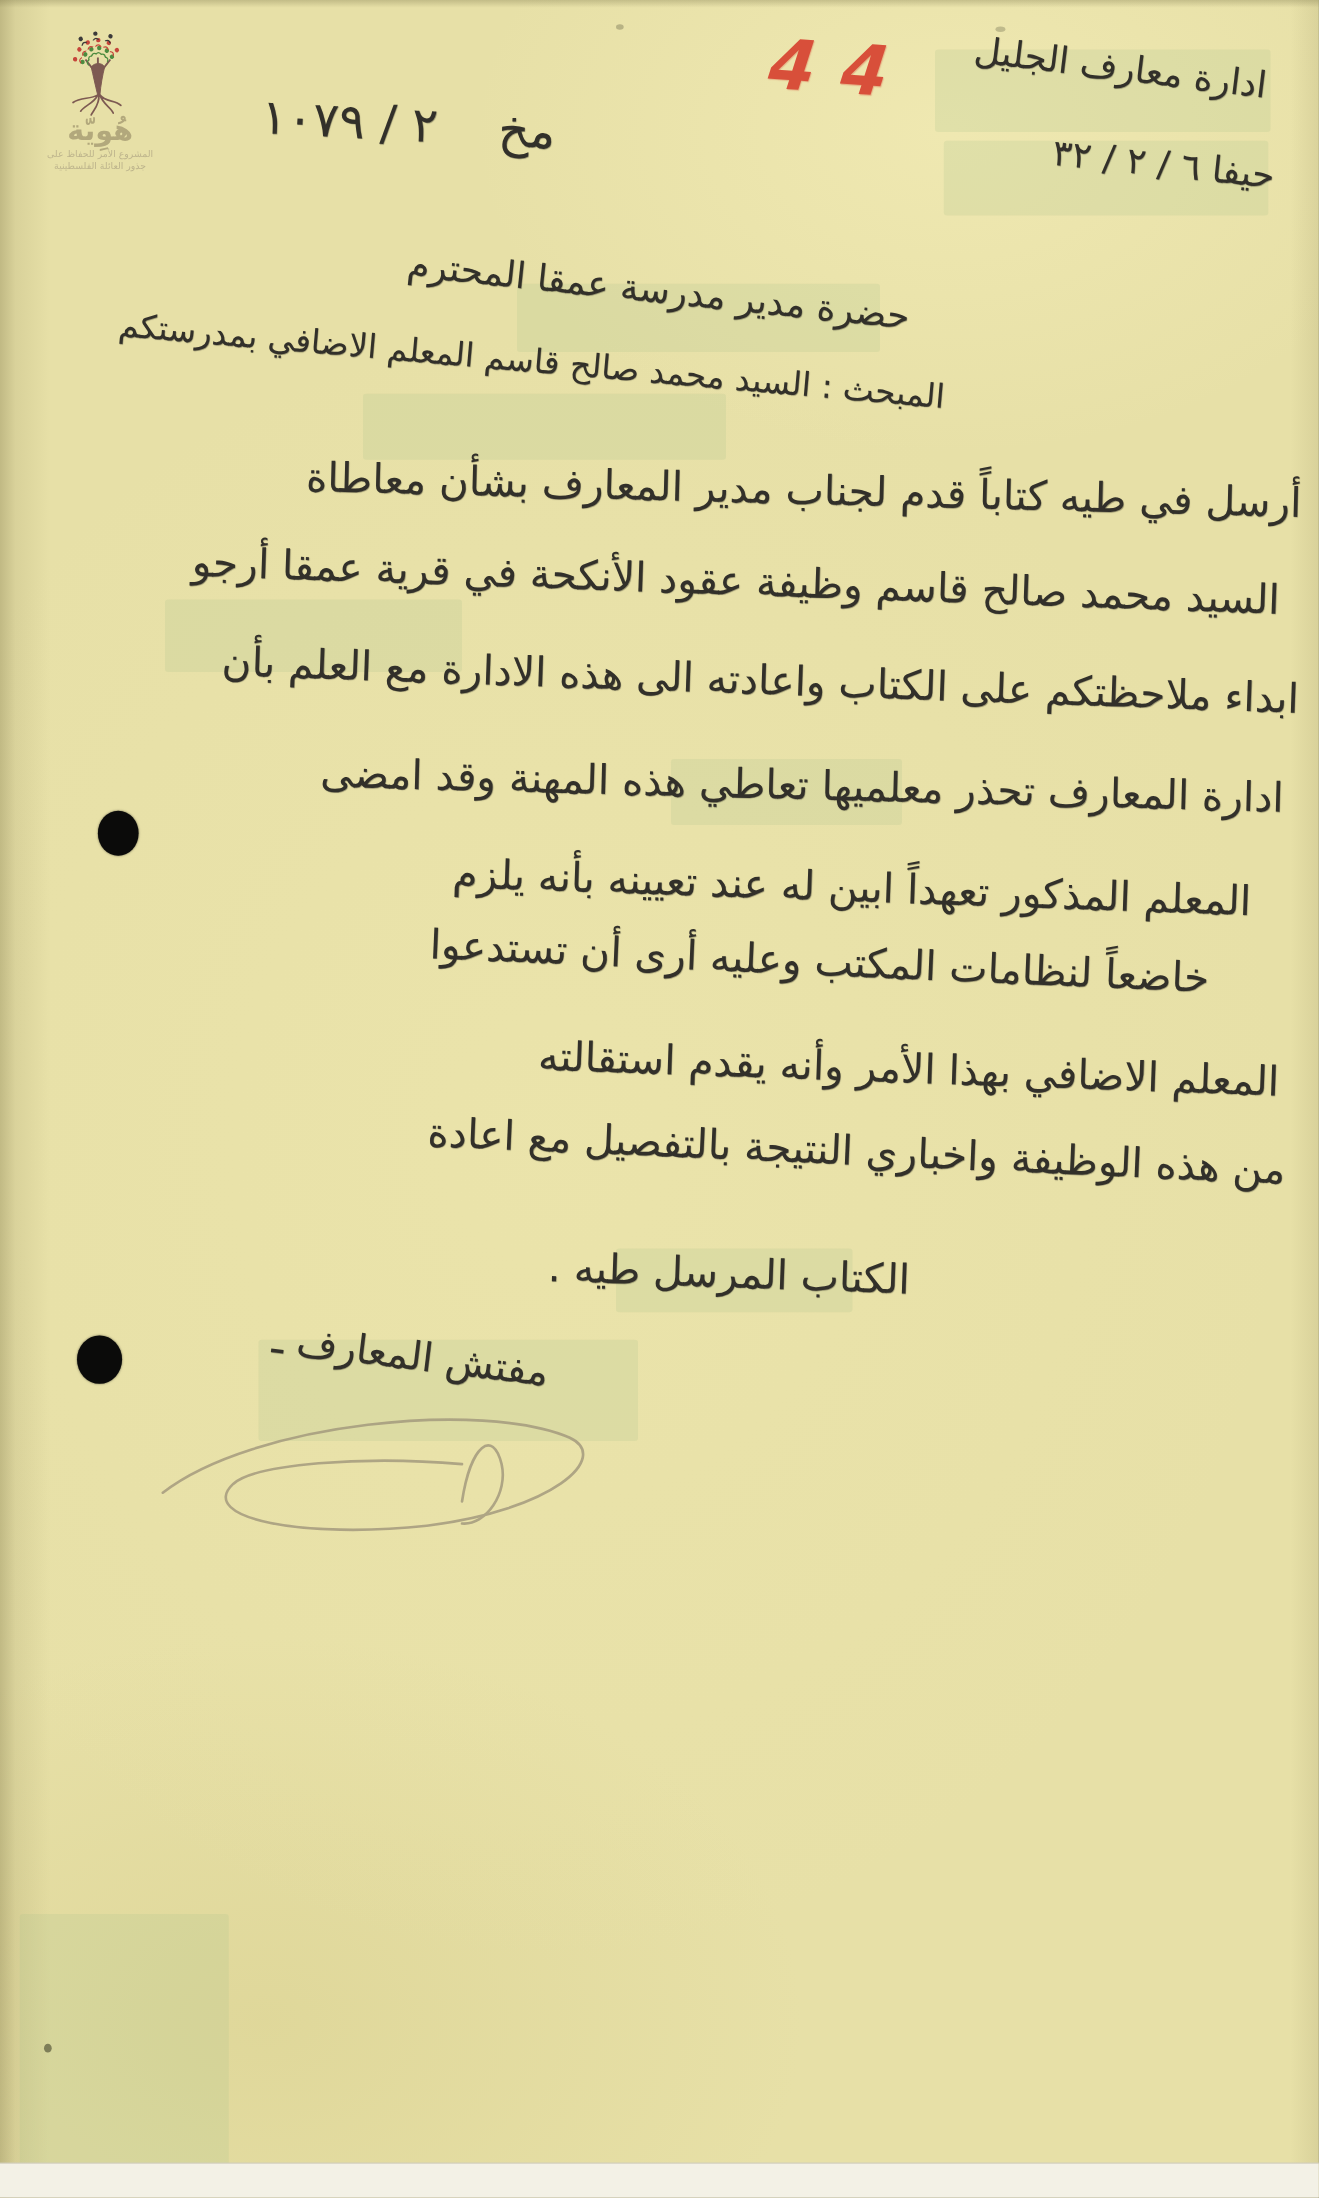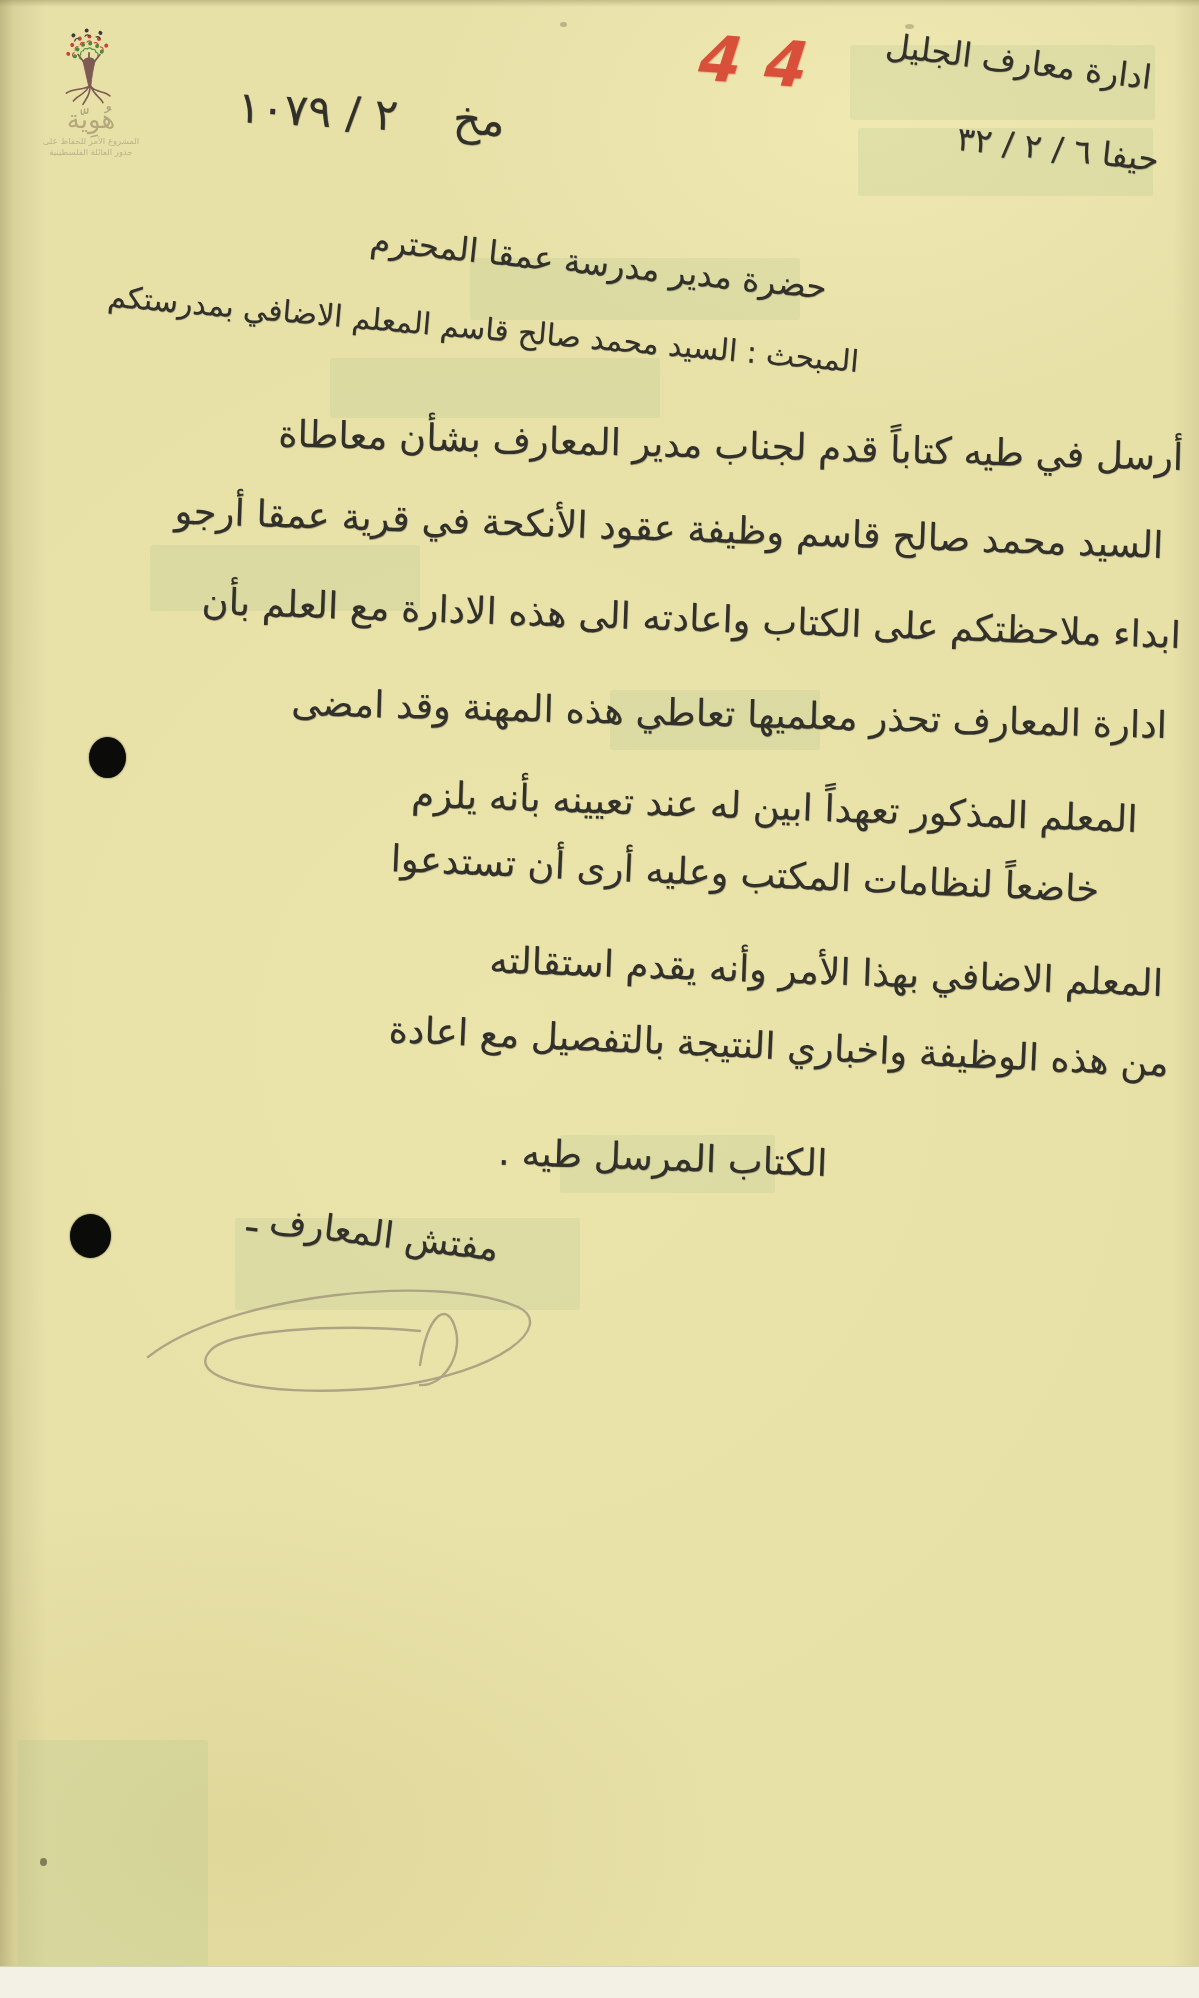--- a/index.html
+++ b/index.html
@@ -21,21 +21,21 @@
     transform-origin:100% 50%;
   }
   .tint{position:absolute;background:rgba(172,196,142,.22);border-radius:3px;}
   .hole{position:absolute;background:#0b0b0a;border-radius:50%;box-shadow:0 0 2px rgba(0,0,0,.6);}
   .speck{position:absolute;background:rgba(55,55,35,.55);border-radius:50%;}
   .folio{
     position:absolute;color:#d84f3a;font-size:62px;font-weight:bold;
     letter-spacing:24px;transform:skewX(-14deg) rotate(4deg);
     text-shadow:1px 1px 1px rgba(216,79,58,.35);
   }
-  .wm-word{position:absolute;width:100%;text-align:center;color:#b2a87c;font-weight:normal;direction:rtl;}
+  .wm-word{position:absolute;width:100%;text-align:center;color:#b2a87c;font-weight:bold;direction:rtl;}
   .wm-cap{position:absolute;width:100%;text-align:center;color:#bdb48c;direction:rtl;line-height:1.25;}
   .bottom-strip{position:absolute;left:0;width:100%;background:#f3f1e6;border-top:1px solid rgba(120,115,75,.25);}
   .sig-title{font-size:36px;}
 </style>
 </head>
 <body>
 
 <div class="page">
 
   <div class="tint" style="left:850px;top:45px;width:305px;height:75px;"></div>

